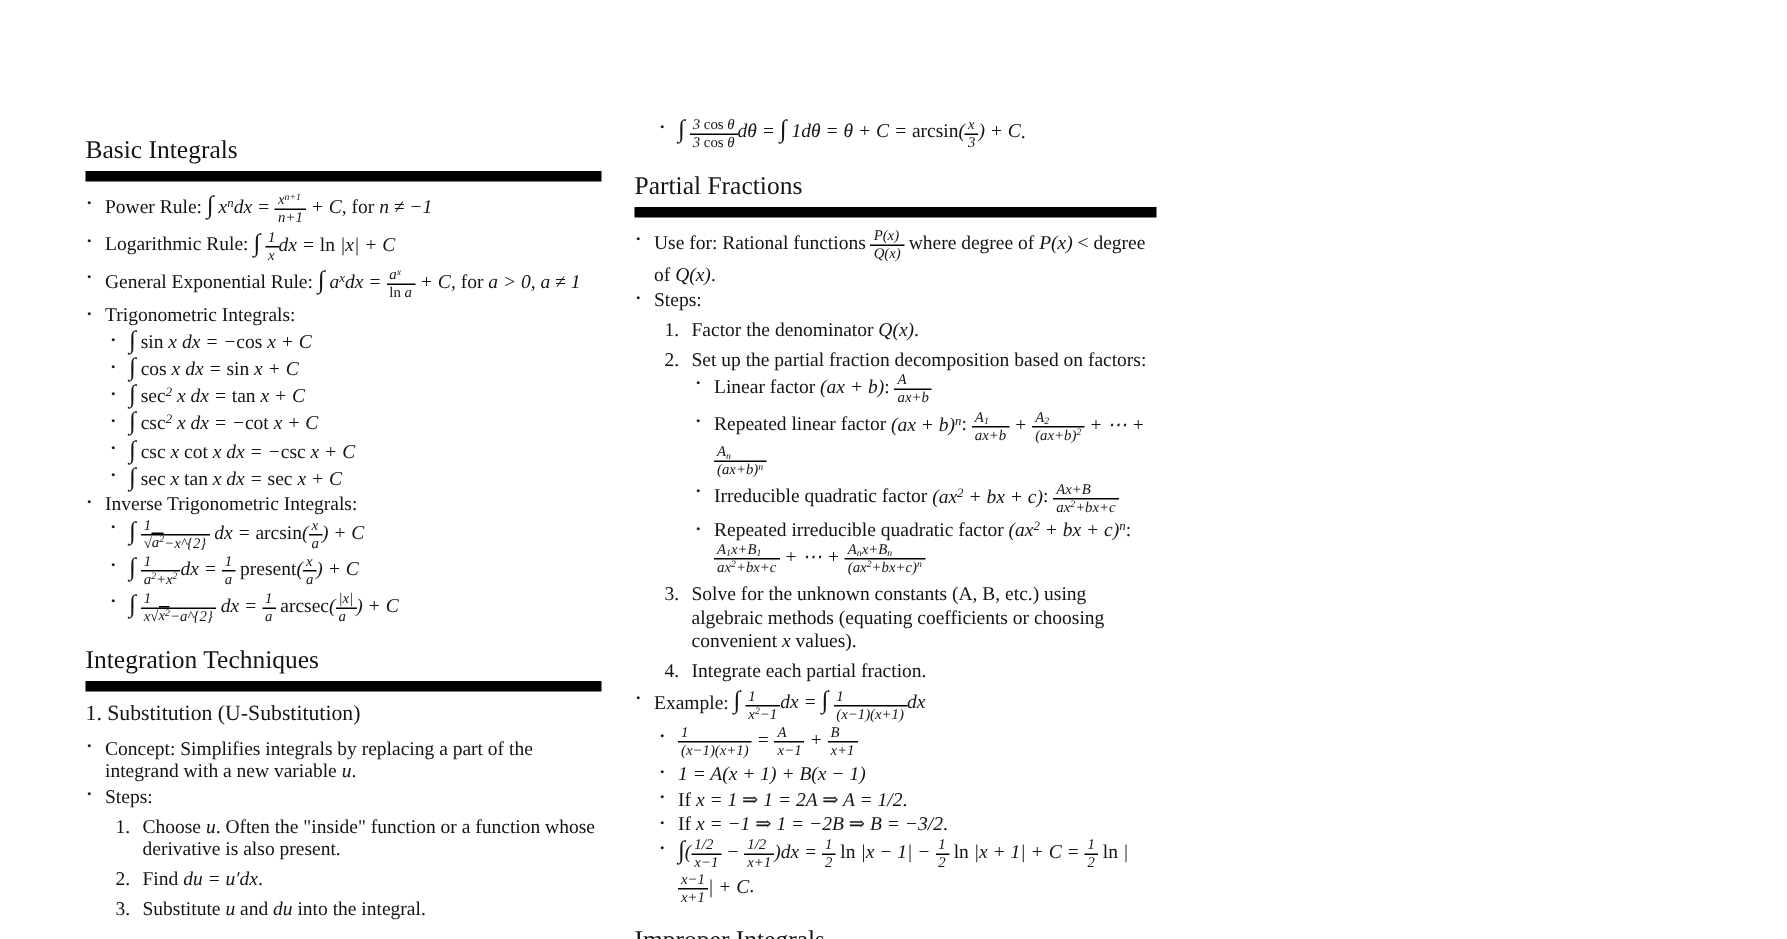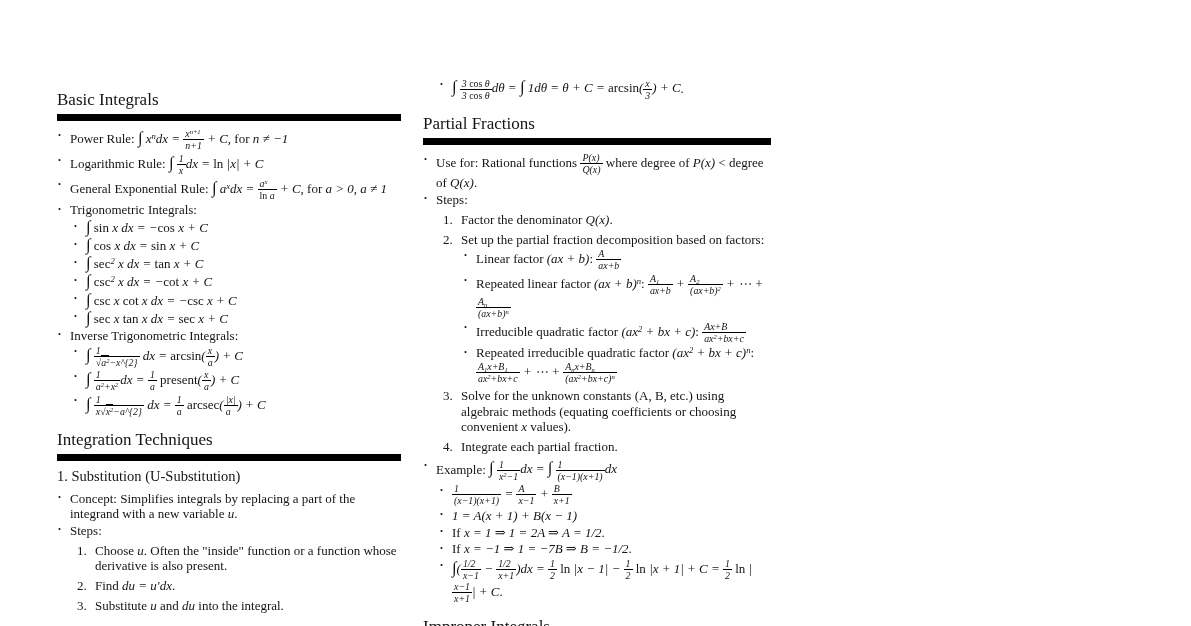--- a/index.html
+++ b/index.html
@@ -89,19 +89,19 @@
                 <li><span class="li-text">Irreducible quadratic factor <span class="math">(ax<sup>2</sup> + bx + c)</span>: <span class="math"><span class="frac"><span class="fn">Ax+B</span><span class="fd">ax<sup>2</sup>+bx+c</span></span></span></span></li>
                 <li><span class="li-text">Repeated irreducible quadratic factor <span class="math">(ax<sup>2</sup> + bx + c)<sup>n</sup></span>: <span class="math"><span class="frac"><span class="fn">A<sub>1</sub>x+B<sub>1</sub></span><span class="fd">ax<sup>2</sup>+bx+c</span></span> + ⋯ + <span class="frac"><span class="fn">A<sub>n</sub>x+B<sub>n</sub></span><span class="fd">(ax<sup>2</sup>+bx+c)<sup>n</sup></span></span></span></span></li>
               </ul></li>
             <li><span class="li-text">Solve for the unknown constants (A, B, etc.) using algebraic methods (equating coefficients or choosing convenient <span class="math">x</span> values).</span></li>
             <li><span class="li-text">Integrate each partial fraction.</span></li>
           </ol></li>
         <li><span class="li-text">Example: <span class="math"><span class="int">∫</span> <span class="frac"><span class="fn">1</span><span class="fd">x<sup>2</sup>−1</span></span>dx = <span class="int">∫</span> <span class="frac"><span class="fn">1</span><span class="fd">(x−1)(x+1)</span></span>dx</span></span><ul class="lst">
             <li><span class="li-text"><span class="math"><span class="frac"><span class="fn">1</span><span class="fd">(x−1)(x+1)</span></span> = <span class="frac"><span class="fn">A</span><span class="fd">x−1</span></span> + <span class="frac"><span class="fn">B</span><span class="fd">x+1</span></span></span></span></li>
             <li><span class="li-text"><span class="math">1 = A(x + 1) + B(x − 1)</span></span></li>
             <li><span class="li-text">If <span class="math">x = 1 ⇒ 1 = 2A ⇒ A = 1/2</span>.</span></li>
-            <li><span class="li-text">If <span class="math">x = −1 ⇒ 1 = −7B ⇒ B = −1/2</span>.</span></li>
+            <li><span class="li-text">If <span class="math">x = −1 ⇒ 1 = −2B ⇒ B = −3/2</span>.</span></li>
             <li><span class="li-text"><span class="math"><span class="int">∫</span>(<span class="frac"><span class="fn">1/2</span><span class="fd">x−1</span></span> − <span class="frac"><span class="fn">1/2</span><span class="fd">x+1</span></span>)dx = <span class="frac"><span class="fn">1</span><span class="fd">2</span></span> <span class="up">ln</span> |x − 1| − <span class="frac"><span class="fn">1</span><span class="fd">2</span></span> <span class="up">ln</span> |x + 1| + C = <span class="frac"><span class="fn">1</span><span class="fd">2</span></span> <span class="up">ln</span> |<span class="frac"><span class="fn">x−1</span><span class="fd">x+1</span></span>| + C</span>.</span></li>
           </ul></li>
       </ul>
       <h2 class="sec">Improper Integrals</h2>
     </div>
 </div>
 
 </body></html>

